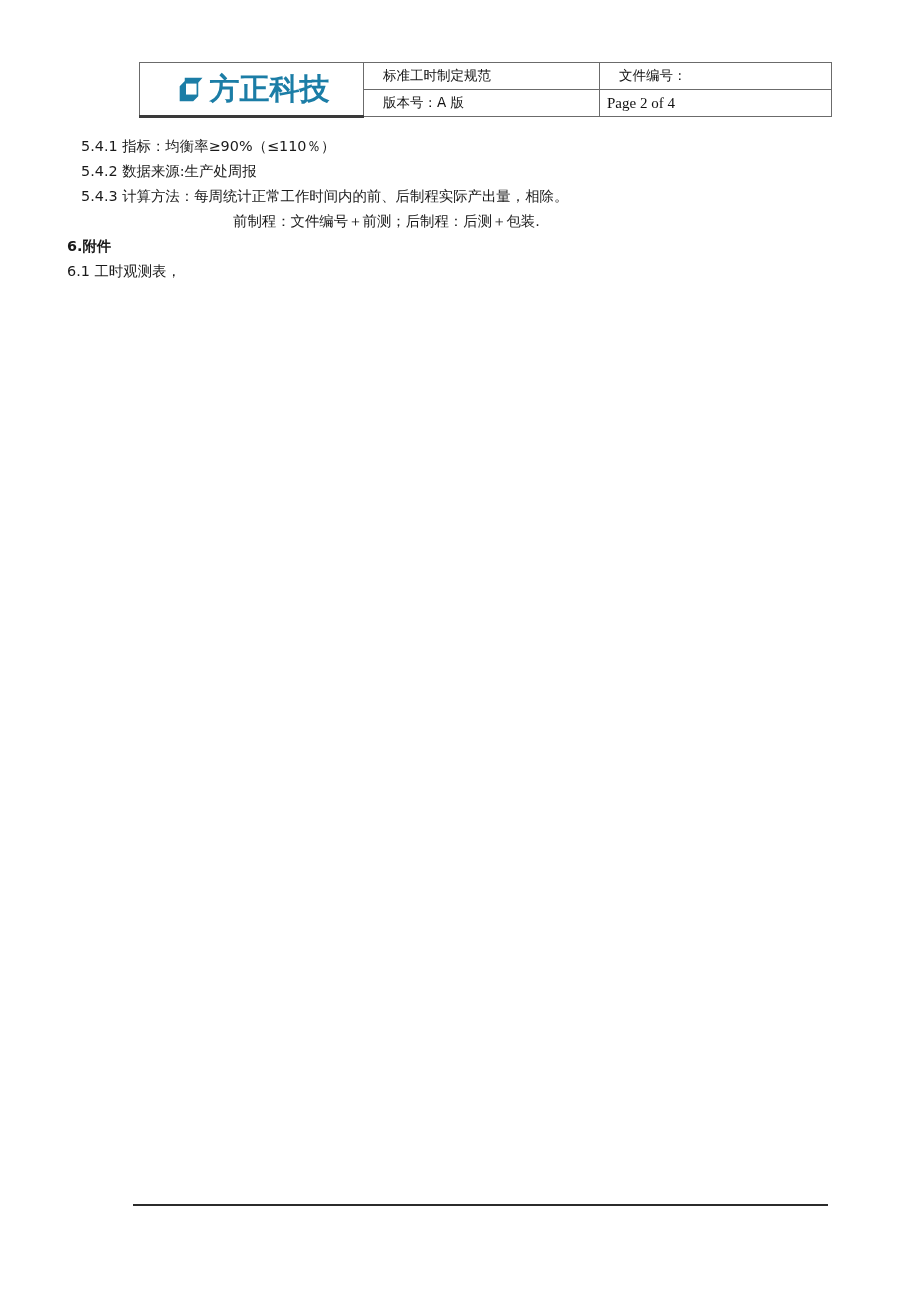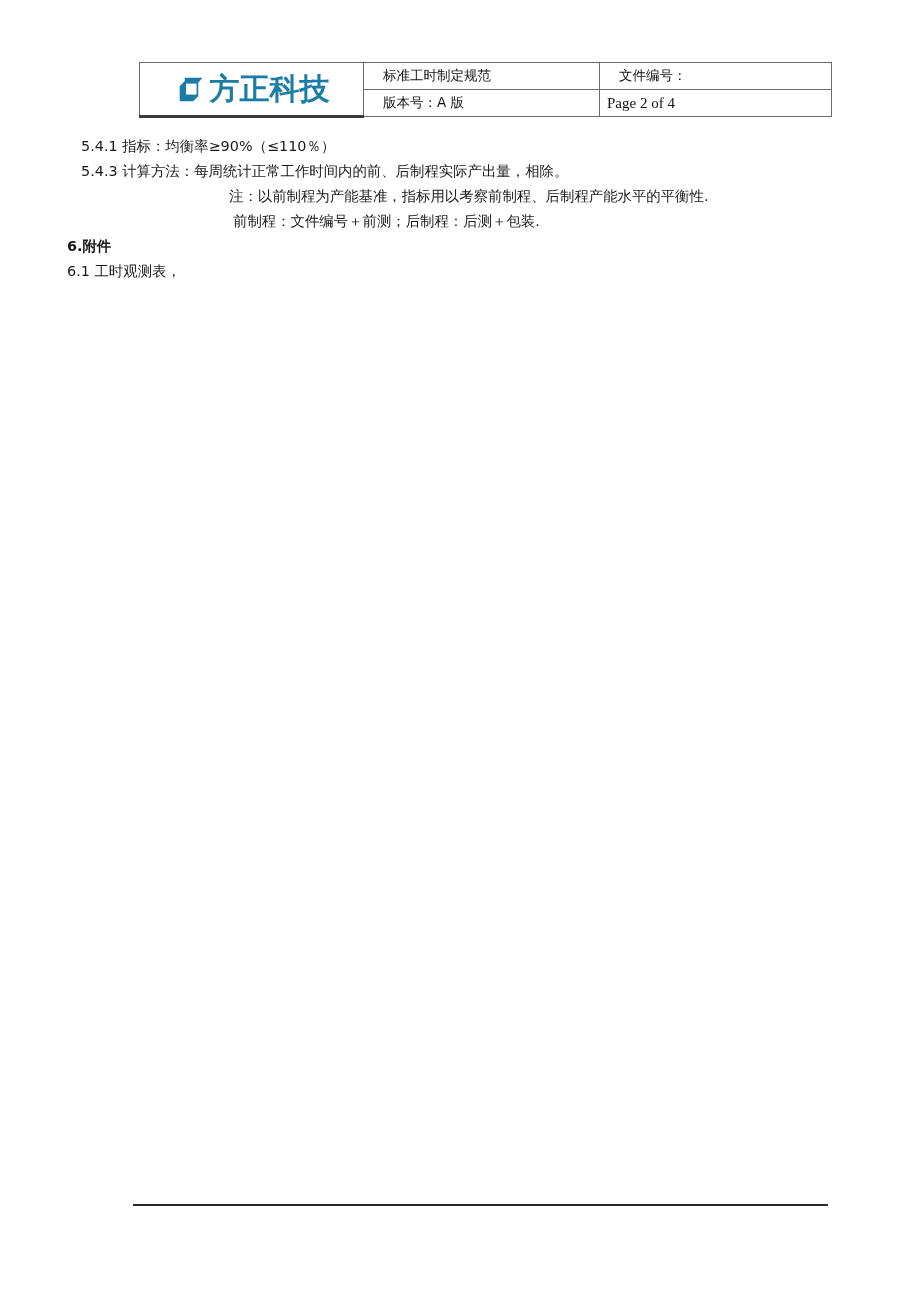--- a/index.html
+++ b/index.html
@@ -147,22 +147,22 @@
       </td>
       <td class="col-right">
         <div class="cell-text-serif">Page 2 of 4</div>
       </td>
     </tr>
   </tbody>
     </table>
 
   <div class="body-block" id="body-block">
       <div class="line ind-1">5.4.1 指标：均衡率≥90%（≤110％）</div>
+      <div class="line ind-1">5.4.2 数据来源:生产处周报</div>
       <div class="line ind-1">5.4.3 计算方法：每周统计正常工作时间内的前、后制程实际产出量，相除。</div>
-      <div class="line ind-2">注：以前制程为产能基准，指标用以考察前制程、后制程产能水平的平衡性.</div>
       <div class="line ind-3">前制程：文件编号＋前测；后制程：后测＋包装.</div>
       <div class="line ind-0 bold">6.附件</div>
       <div class="line ind-0">6.1 工时观测表，</div>
     </div>
 
   <div class="footer-rule"></div>
 
 </div>
 
 </body></html>

